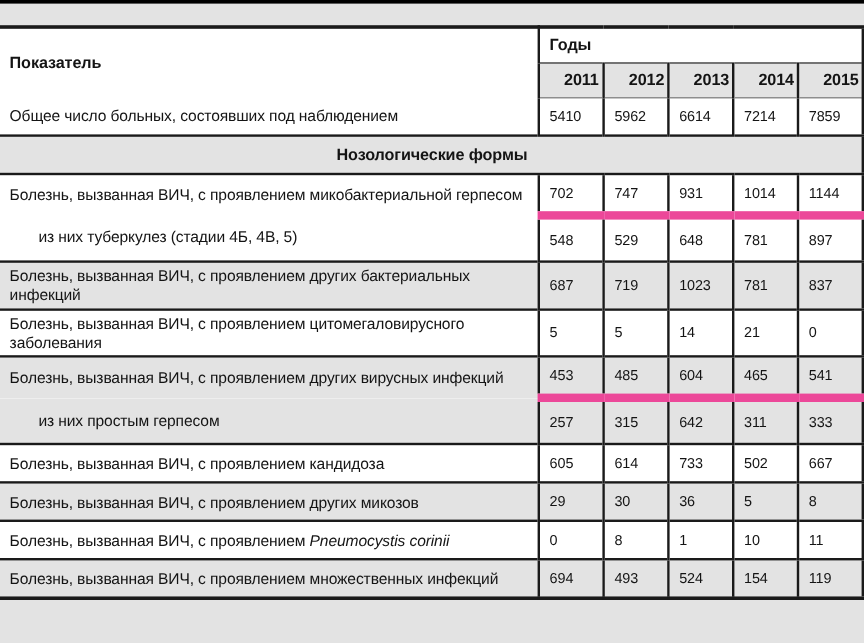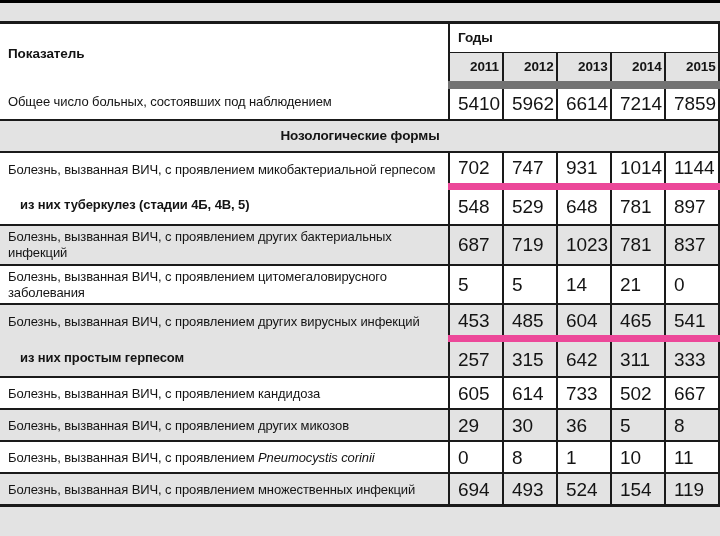--- a/index.html
+++ b/index.html
@@ -47,40 +47,40 @@
   th.indicator-h { vertical-align: middle; height: 48px; }
   th.years-h {
     border-left: 2px solid #1a1a1a;
     border-bottom: 1px solid #1a1a1a;
     height: 22px;
     margin-top: 37px;
   }
   tr.year-row th {
     background: #e3e3e3;
     border-left: 2px solid #1a1a1a;
-    border-bottom: 8px solid #737373;
+    border-bottom: 1px solid #737373;
     height: 22px;
     padding-left: 20px;
   }
   tbody td { height: 24px; }
   td.value-cell {
     border-left: 2px solid #1a1a1a;
-    font-size: 19px;
+    font-size: 12px;
   }
   tr.r-gray  td { background: #e3e3e3; }
   tr.r-white td { background: #fff; }
   tr.rule-heavy td { border-top: 2px solid #1a1a1a; }
   tr.rule-sub td.value-cell { border-top: 7px solid #ec4899; }
   tr.rule-sub td { height: 28px; }
   td.section-cell {
     text-align: center;
     font-weight: bold;
     font-size: 13.5px;
   }
-  td.label-cell.indent { padding-left: 20px; font-weight: bold; }
+  td.label-cell.indent { padding-left: 32px; }
   td.label-cell em { font-style: italic; }
 </style>
 </head>
 <body>
 
 <div class="top-rule"></div>
 
 <div class="caption">
 </div>
 

